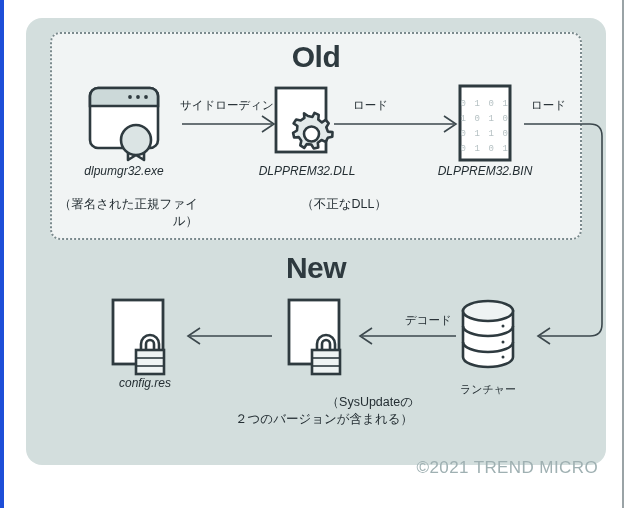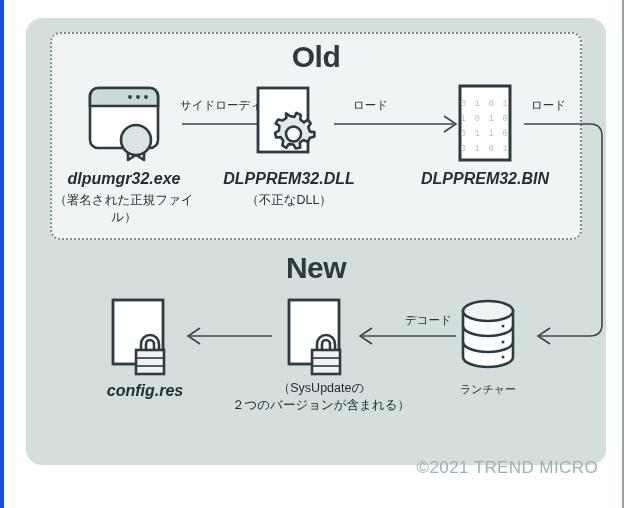--- a/index.html
+++ b/index.html
@@ -65,32 +65,32 @@
   .node {
     position: absolute;
     text-align: center;
   }
   .node-icon {
     position: relative;
     margin: 0 auto;
   }
   .node-name {
     font-style: italic;
-    font-weight: bold;
-    font-size: 16px;
+    font-weight: normal;
+    font-size: 12px;
     color: #242e33;
     white-space: nowrap;
-    margin-top: 6px;
   }
   .node-caption {
     font-size: 12.5px;
     color: #242e33;
     line-height: 1.35;
-    margin-top: 4px;
+    margin-top: 18px;
     white-space: pre-line;
+    text-align: right;
   }
   .edge-label {
     position: absolute;
     font-size: 11.5px;
     color: #242e33;
     white-space: nowrap;
   }
   .svg-layer {
     position: absolute;
     left: 0;
@@ -163,21 +163,21 @@
         <circle cx="56" cy="13" r="1.9" fill="#2e3a3f"></circle>
         <circle cx="64" cy="13" r="1.9" fill="#2e3a3f"></circle>
         <path d="M46 62 l0 14 l8 -5 l8 5 l0 -14 z" fill="#ffffff" stroke="#2e3a3f" stroke-width="2.6" stroke-linejoin="round"></path>
         <circle cx="54" cy="56" r="15" fill="#dbe4e4" stroke="#2e3a3f" stroke-width="2.6"></circle>
       </svg>
     </div>
     <div class="node-name">dlpumgr32.exe</div>
     <div class="node-caption">（署名された正規ファイル）</div>
   </div>
 
-  <div class="node" style="left:205px; top:84px; width:160px;">
+  <div class="node" style="left:223px; top:84px; width:160px;">
     <div class="node-icon" style="width:84px; height:80px;">
       <svg width="84" height="80" viewBox="0 0 84 80">
         <rect x="11" y="4" width="50" height="64" fill="#ffffff" stroke="#2e3a3f" stroke-width="2.8"></rect>
         <g>
           <path d="M54 40 l4.4 1.0 l2.1 -4.1 l4.2 2.0 l-0.4 4.6 l3.6 2.9 l3.8 -2.6 l3.0 3.6 l-2.4 3.9 l1.6 4.3 l4.6 0.5 l-0.2 4.7 l-4.5 1.0 l-2.1 4.1 l-4.2 -1.9 l-3.7 2.8 l0.5 4.6 l-4.6 1.0 l-2.4 -3.9 l-4.5 -0.4 l-2.6 3.8 l-3.9 -2.6 l1.0 -4.5 l-2.6 -3.7 l-4.6 0.4 l-1.0 -4.6 l3.9 -2.4 l0.4 -4.5 l-3.8 -2.6 l2.6 -3.9 l4.5 1.0 l3.7 -2.6 l-0.4 -4.6 z" fill="#e3eaea" stroke="#2e3a3f" stroke-width="2.6" stroke-linejoin="round" transform="translate(-11,-8) scale(1.0)"></path>
           <circle cx="46.5" cy="50" r="7.5" fill="#ffffff" stroke="#2e3a3f" stroke-width="2.6"></circle>
         </g>
       </svg>
     </div>
     <div class="node-name">DLPPREM32.DLL</div>

